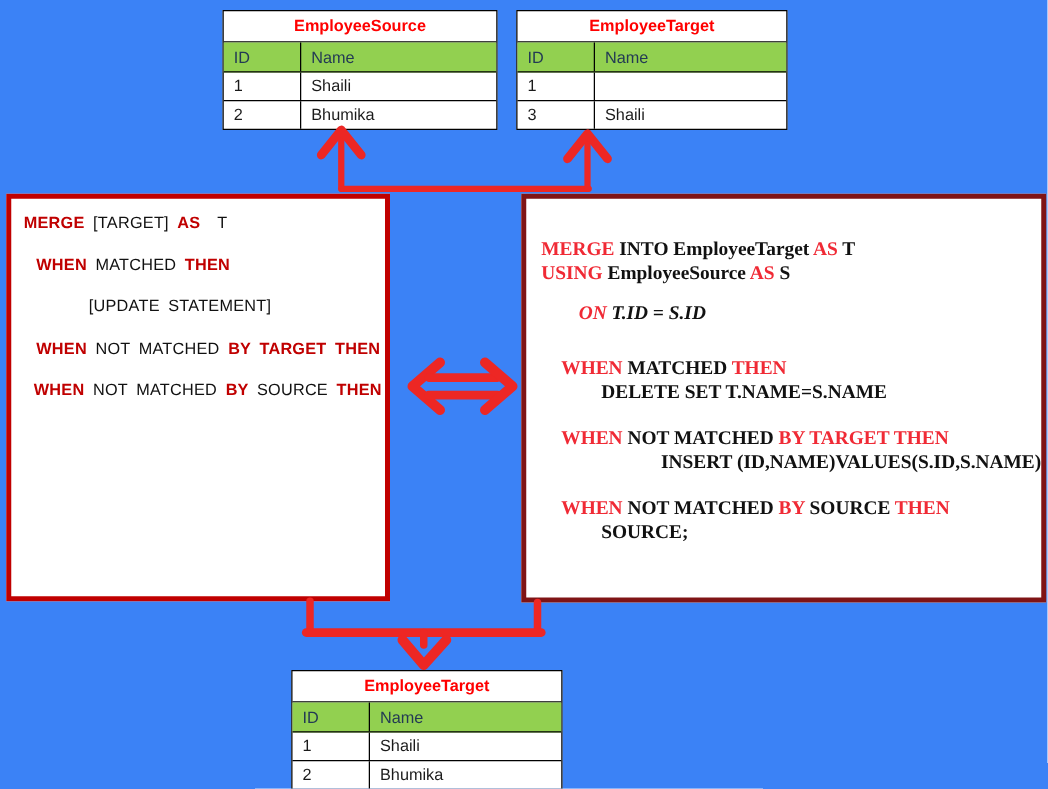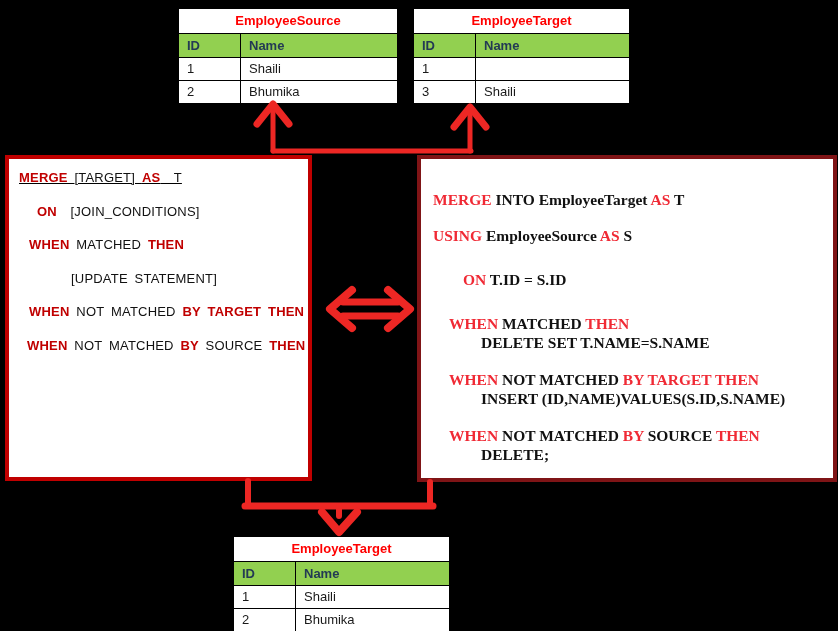--- a/index.html
+++ b/index.html
@@ -1,24 +1,24 @@
 <!DOCTYPE html>
 <html style="--bright-red: #ed2724; --dark-red: #c00000; --maroon: #7f1416; --example-red: #f02a35; --title-red: #ff0000; --green: #92d050; --header-text: #233a54;"><head>
 <meta charset="utf-8">
 <style>
   html,body{margin:0;padding:0;background:#fff;}
-  .canvas{position:relative;width:838px;height:631px;background:#000000;
+  .canvas{position:relative;width:838px;height:631px;background:#3b82f6;
           font-family:"Liberation Sans",sans-serif;overflow:hidden;}
 
   
   .dtable{position:absolute;border:1px solid #000;background:#fff;box-sizing:border-box;font-size:13px;}
   .t-title{height:24px;line-height:24px;text-align:center;font-weight:bold;
            border-bottom:1px solid #000;color:var(--title-red);}
   .t-row{display:flex;height:22px;line-height:22px;border-bottom:1px solid #000;}
-  .t-row.head{height:23px;line-height:23px;font-weight:bold;background:var(--green);}
+  .t-row.head{height:23px;line-height:23px;font-weight:normal;background:var(--green);}
   .t-row.head .t-c{color:var(--header-text);}
   .dtable .t-row:last-child{border-bottom:0;}
   .t-c{padding-left:8px;box-sizing:border-box;color:#1a1a1a;overflow:hidden;}
   .t-c.id{width:62px;flex:none;border-right:1px solid #000;}
   .t-c.nm{flex:1;}
 
   #table-source{left:178px;top:8px;width:220px;}
   #table-target-before{left:413px;top:8px;width:217px;}
   #table-target-after{left:233px;top:536px;width:217px;}
 
@@ -82,37 +82,36 @@
         <div class="t-c id">1</div>
         <div class="t-c nm">Shaili</div>
       </div>
       <div class="t-row">
         <div class="t-c id">2</div>
         <div class="t-c nm">Bhumika</div>
       </div>
     </div>
 
   <div class="codebox" id="syntax-box">
-      <div class="code-line" style="padding-left: 0px; text-decoration: underline;"><span class="kw">MERGE </span><span class="pl">[TARGET] </span><span class="kw">AS</span><span class="pl">  T</span></div>
-      <div class="code-line" style="padding-left: 18px;"><span class="kw">ON </span><span class="pl"> [JOIN_CONDITIONS]</span></div>
+      <div class="code-line" style="padding-left: 0px;"><span class="kw">MERGE </span><span class="pl">[TARGET] </span><span class="kw">AS</span><span class="pl">  T</span></div>
       <div class="code-line" style="padding-left: 10px;"><span class="kw">WHEN </span><span class="pl">MATCHED </span><span class="kw">THEN</span></div>
       <div class="code-line" style="padding-left: 52px;"><span class="pl">[UPDATE STATEMENT]</span></div>
       <div class="code-line" style="padding-left: 10px;"><span class="kw">WHEN </span><span class="pl">NOT MATCHED </span><span class="kw">BY TARGET THEN</span></div>
       <div class="code-line" style="padding-left: 8px;"><span class="kw">WHEN </span><span class="pl">NOT MATCHED </span><span class="kw">BY </span><span class="pl">SOURCE </span><span class="kw">THEN</span></div>
     </div>
   <div class="codebox" id="example-box">
       <div class="code-line" style="padding-left: 0px; margin-top: 26px;"><span class="kw">MERGE </span><span class="pl">INTO EmployeeTarget </span><span class="kw">AS </span><span class="pl">T</span></div>
-      <div class="code-line" style="padding-left: 0px; margin-top: 17px;"><span class="kw">USING </span><span class="pl">EmployeeSource </span><span class="kw">AS </span><span class="pl">S</span></div>
-      <div class="code-line" style="padding-left: 30px; margin-top: 25px;"><span class="kw">ON </span><span class="pl">T.ID = S.ID</span></div>
+      <div class="code-line" style="padding-left: 0px; margin-top: 0;"><span class="kw">USING </span><span class="pl">EmployeeSource </span><span class="kw">AS </span><span class="pl">S</span></div>
+      <div class="code-line" style="padding-left: 30px; margin-top: 13px; font-style: italic;"><span class="kw">ON </span><span class="pl">T.ID = S.ID</span></div>
       <div class="code-line" style="padding-left: 16px; margin-top: 25px;"><span class="kw">WHEN </span><span class="pl">MATCHED </span><span class="kw">THEN</span></div>
       <div class="code-line" style="padding-left: 48px;"><span class="pl">DELETE SET T.NAME=S.NAME</span></div>
       <div class="code-line" style="padding-left: 16px; margin-top: 18px;"><span class="kw">WHEN </span><span class="pl">NOT MATCHED </span><span class="kw">BY TARGET THEN</span></div>
-      <div class="code-line" style="padding-left: 48px;"><span class="pl">INSERT (ID,NAME)VALUES(S.ID,S.NAME)</span></div>
+      <div class="code-line" style="padding-left: 48px; text-align: right;"><span class="pl">INSERT (ID,NAME)VALUES(S.ID,S.NAME)</span></div>
       <div class="code-line" style="padding-left: 16px; margin-top: 18px;"><span class="kw">WHEN </span><span class="pl">NOT MATCHED </span><span class="kw">BY </span><span class="pl">SOURCE </span><span class="kw">THEN</span></div>
-      <div class="code-line" style="padding-left: 48px;"><span class="pl">DELETE;</span></div>
+      <div class="code-line" style="padding-left: 48px;"><span class="pl">SOURCE;</span></div>
     </div>
 
   <svg class="arrow-layer" width="838" height="631" viewBox="0 0 838 631">
     <g class="arrow" stroke-linecap="round" stroke-linejoin="round" fill="none">
       <path d="M273,151 H471" stroke-width="5"></path>
       <path d="M273,151 V110" stroke-width="5"></path>
       <path d="M257,124 L273,104 L289,124" stroke-width="7"></path>
       <path d="M470,151 V113" stroke-width="5"></path>
       <path d="M454,127 L470,107 L486,127" stroke-width="7"></path>
 

